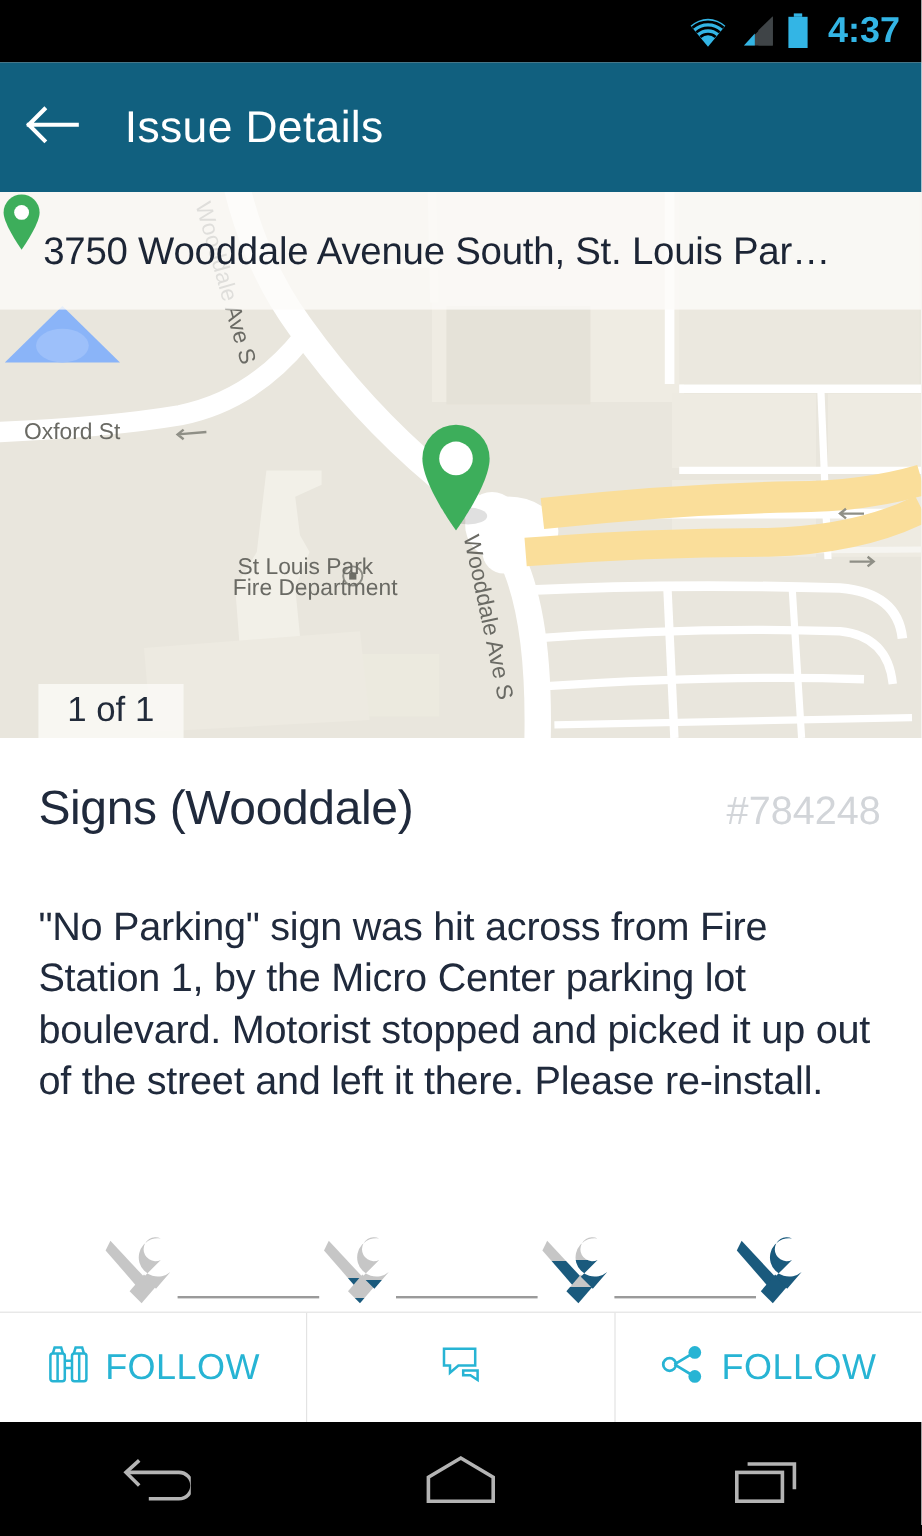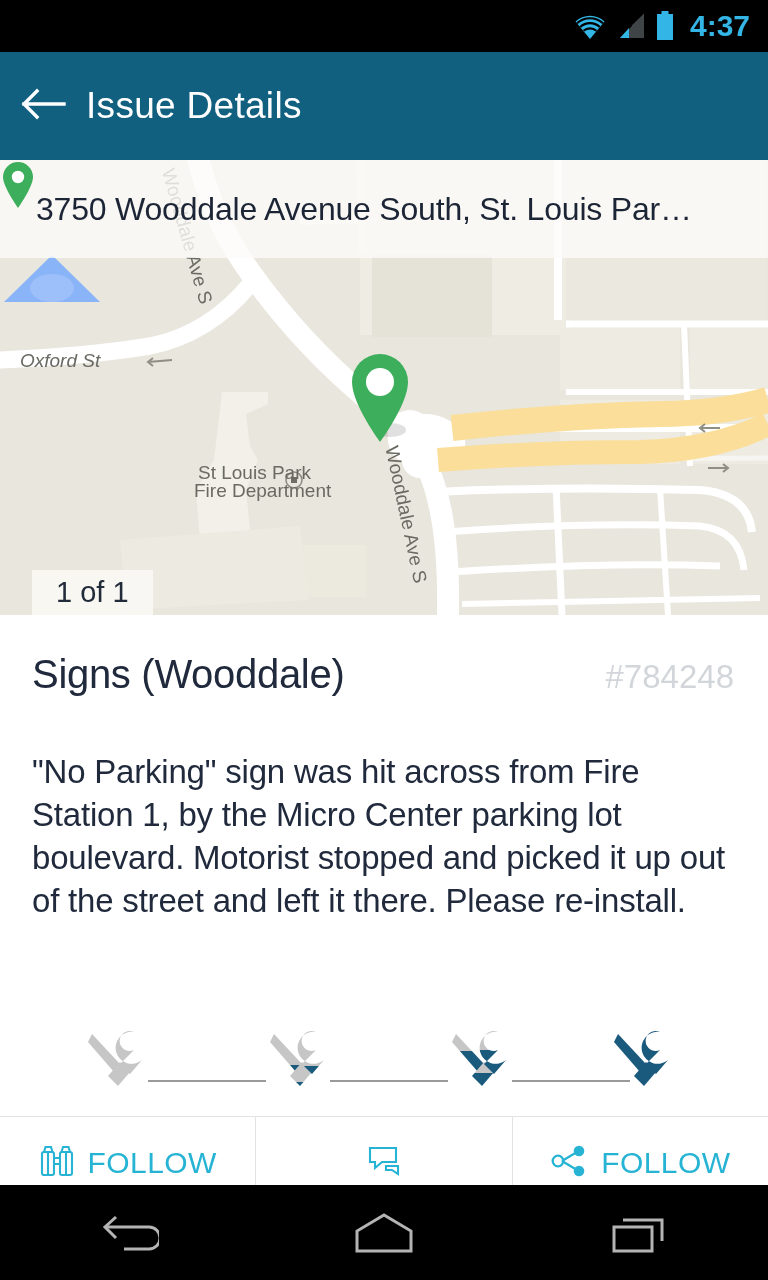--- a/index.html
+++ b/index.html
@@ -32,21 +32,21 @@
     background:#11607f;
     display:flex; align-items:center;
   }
   #back-button{
     width:86px; height:108px;
     display:flex; align-items:center; justify-content:center;
     cursor:pointer;
   }
   #app-title{
     color:#ffffff; font-size:37px; font-weight:400;
-    letter-spacing:0.3px; margin-left:0;
+    letter-spacing:0.3px; margin-left:18px;
   }
 
   
   #map{
     position:absolute; left:0; top:160px; width:768px; height:455px;
     background:#e9e6dd; overflow:hidden;
   }
   #map svg{ position:absolute; left:0; top:0; }
 
   
@@ -113,21 +113,21 @@
   .tl-step{
     position:absolute; top:0;
     width:72px; height:60px;
   }
   .tl-line{
     position:absolute; top:50px; height:2px; background:#9a9a9a;
   }
 
   
   #action-bar{
-    position:absolute; left:0; top:1116px; width:768px; height:92px;
+    position:absolute; left:0; top:1093px; width:768px; height:92px;
     background:#ffffff;
     border-top:1px solid #e3e3e3;
     display:flex;
   }
   .action-btn{
     flex:1; display:flex; align-items:center; justify-content:center;
     gap:13px; cursor:pointer; color:#27b4d4;
   }
   .action-btn + .action-btn{ border-left:1px solid #e3e3e3; }
   .action-label{
@@ -240,21 +240,21 @@
       <path d="M708 308 L728 308 M723 304 L728 308 L723 312"></path>
       <path d="M172 200 L148 202 M153 198 L148 202 L153 206"></path>
     </g>
 
     <g>
       <circle cx="294" cy="320" r="8" fill="none" stroke="#8e8e86" stroke-width="1.6"></circle>
       <rect x="291" y="317" width="6" height="6" fill="#6d6d66"></rect>
     </g>
   </svg>
 
-  <div class="map-label" style="left:20px; top:190px;font-style:italic;">Oxford St</div>
+  <div class="map-label" style="left:20px; top:190px;">Oxford St</div>
   <div class="map-label rot" style="left:178px; top:6px;  transform:rotate(74deg);">Wooddale Ave S</div>
   <div class="map-label" style="left:198px; top:302px;">St Louis Park</div>
   <div class="map-label" style="left:183px; top:320px;margin-left:11px;">Fire Department</div>
   <div class="map-label rot" style="left:402px; top:284px; transform:rotate(78deg);">Wooddale Ave S</div>
 
   <div id="map-marker">
     <svg width="72" height="96" viewBox="0 0 72 96">
       <ellipse cx="42" cy="82" rx="16" ry="7" fill="#000000" opacity="0.12"></ellipse>
       <path d="M32 94 C32 94 4 56 4 34 A28 28 0 0 1 60 34 C60 56 32 94 32 94 Z" fill="#3dae5b"></path>
       <circle cx="32" cy="34" r="14" fill="#ffffff"></circle>

